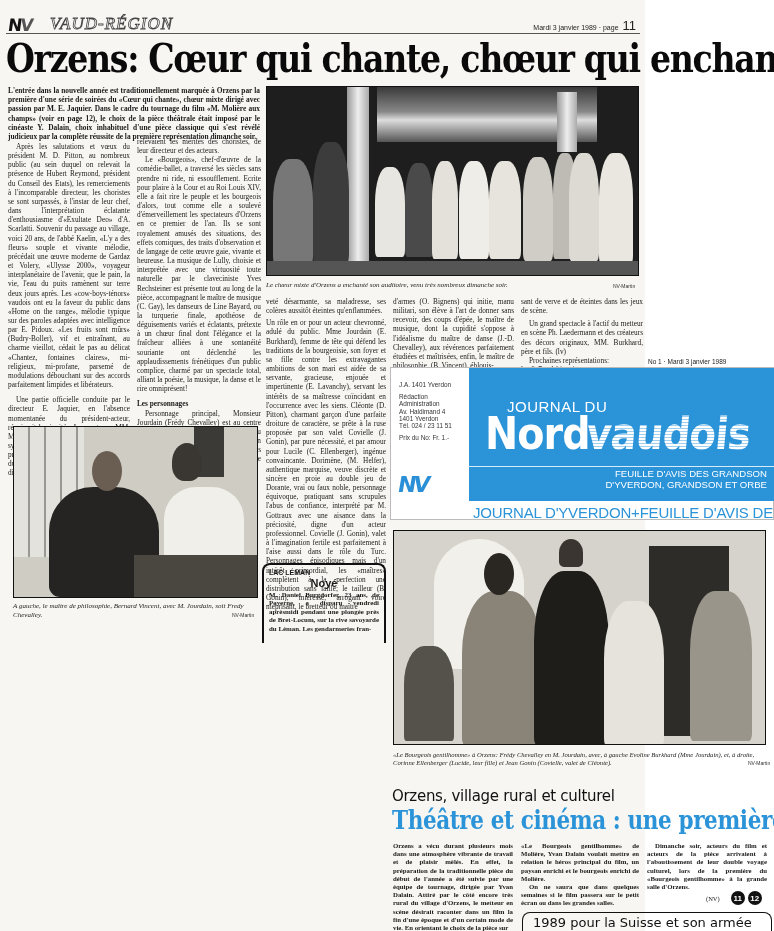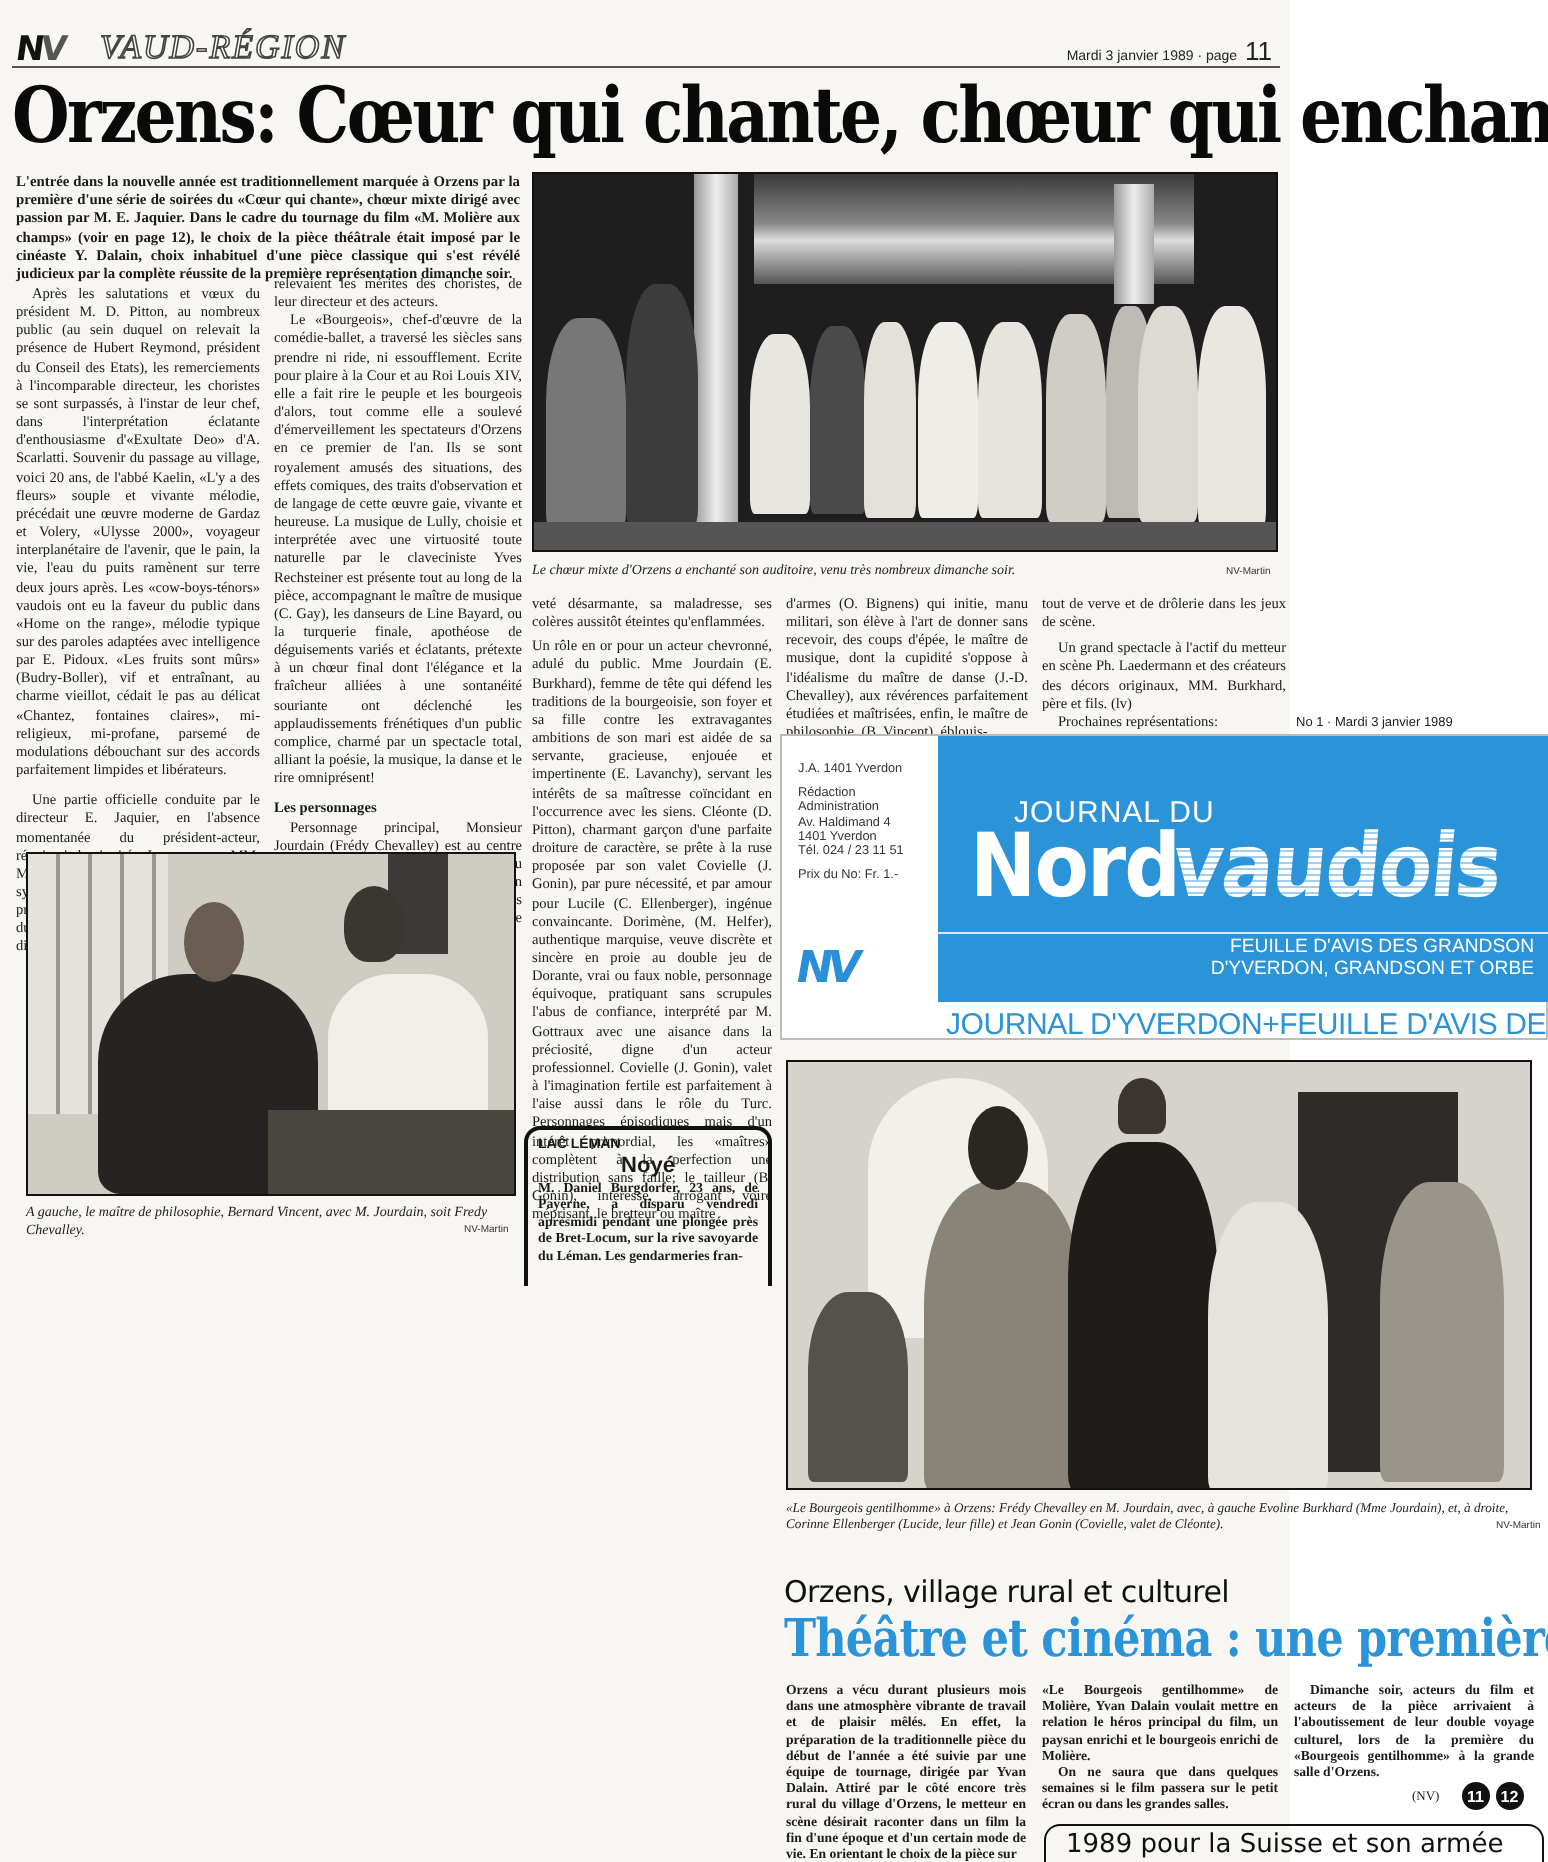--- a/index.html
+++ b/index.html
@@ -118,21 +118,21 @@
 <div class="col" style="left:266px; top:297px; width:120px;">
   <p style="text-indent:0">veté désarmante, sa maladresse, ses colères aussitôt éteintes qu'enflammées.</p>
   <p style="margin-top:3px; text-indent:0">Un rôle en or pour un acteur chevronné, adulé du public. Mme Jourdain (E. Burkhard), femme de tête qui défend les traditions de la bourgeoisie, son foyer et sa fille contre les extravagantes ambitions de son mari est aidée de sa servante, gracieuse, enjouée et impertinente (E. Lavanchy), servant les intérêts de sa maîtresse coïncidant en l'occurrence avec les siens. Cléonte (D. Pitton), charmant garçon d'une parfaite droiture de caractère, se prête à la ruse proposée par son valet Covielle (J. Gonin), par pure nécessité, et par amour pour Lucile (C. Ellenberger), ingénue convaincante. Dorimène, (M. Helfer), authentique marquise, veuve discrète et sincère en proie au double jeu de Dorante, vrai ou faux noble, personnage équivoque, pratiquant sans scrupules l'abus de confiance, interprété par M. Gottraux avec une aisance dans la préciosité, digne d'un acteur professionnel. Covielle (J. Gonin), valet à l'imagination fertile est parfaitement à l'aise aussi dans le rôle du Turc. Personnages épisodiques mais d'un intérêt primordial, les «maîtres» complètent à la perfection une distribution sans faille; le tailleur (B. Gonin), intéressé, arrogant voire méprisant, le bretteur ou maître</p>
 </div>
 
 <div class="col" style="left:393px; top:297px; width:121px;">
   <p style="text-indent:0">d'armes (O. Bignens) qui initie, manu militari, son élève à l'art de donner sans recevoir, des coups d'épée, le maître de musique, dont la cupidité s'oppose à l'idéalisme du maître de danse (J.-D. Chevalley), aux révérences parfaitement étudiées et maîtrisées, enfin, le maître de philosophie, (B. Vincent), éblouis-</p>
 </div>
 
 <div class="col" style="left:521px; top:297px; width:122px;">
-  <p style="text-indent:0">tout de verve et de drôlerie dans les jeux de scène.</p>
+  <p style="text-indent:0">sant de verve et de éteintes dans les jeux de scène.</p>
   <p style="margin-top:4px">Un grand spectacle à l'actif du metteur en scène Ph. Laedermann et des créateurs des décors originaux, MM. Burkhard, père et fils. (lv)</p>
   <p style="margin-top:0">Prochaines représentations:</p>
   <p style="margin-top:0; text-indent:0">les 6, 7 et 14 janvier.</p>
 </div>
 
 <div class="photo" style="left:13px; top:426px; width:245px; height:172px; background:#cfccc4;">
   <div style="position:absolute; left:0; top:0; width:70px; height:130px; background:repeating-linear-gradient(90deg,#e4e2dc 0 14px,#9a9890 14px 16px), #ddd;"></div>
   <div style="position:absolute; left:180px; top:0; width:30px; height:50px; background:#3c3a36;"></div>
   <div style="position:absolute; left:35px; top:60px; width:110px; height:110px; background:#262422; border-radius:40% 40% 10% 10%;"></div>
   <div style="position:absolute; left:78px; top:24px; width:30px; height:40px; background:#6a5e52; border-radius:50%;"></div>

